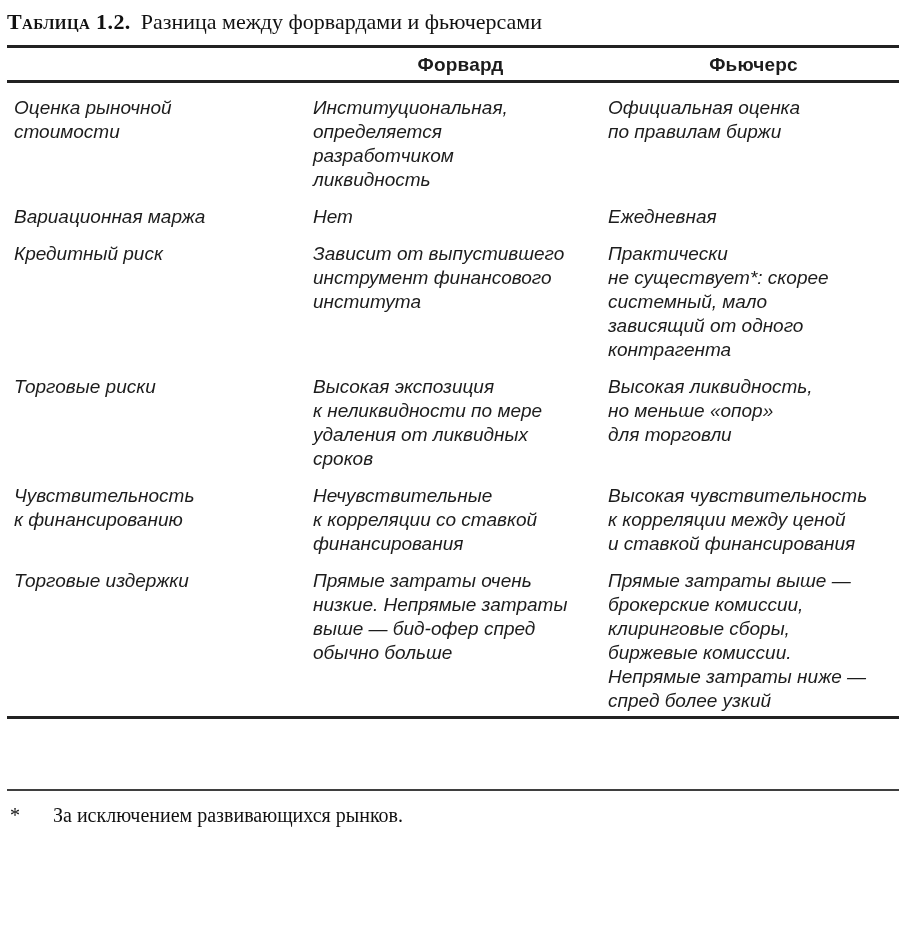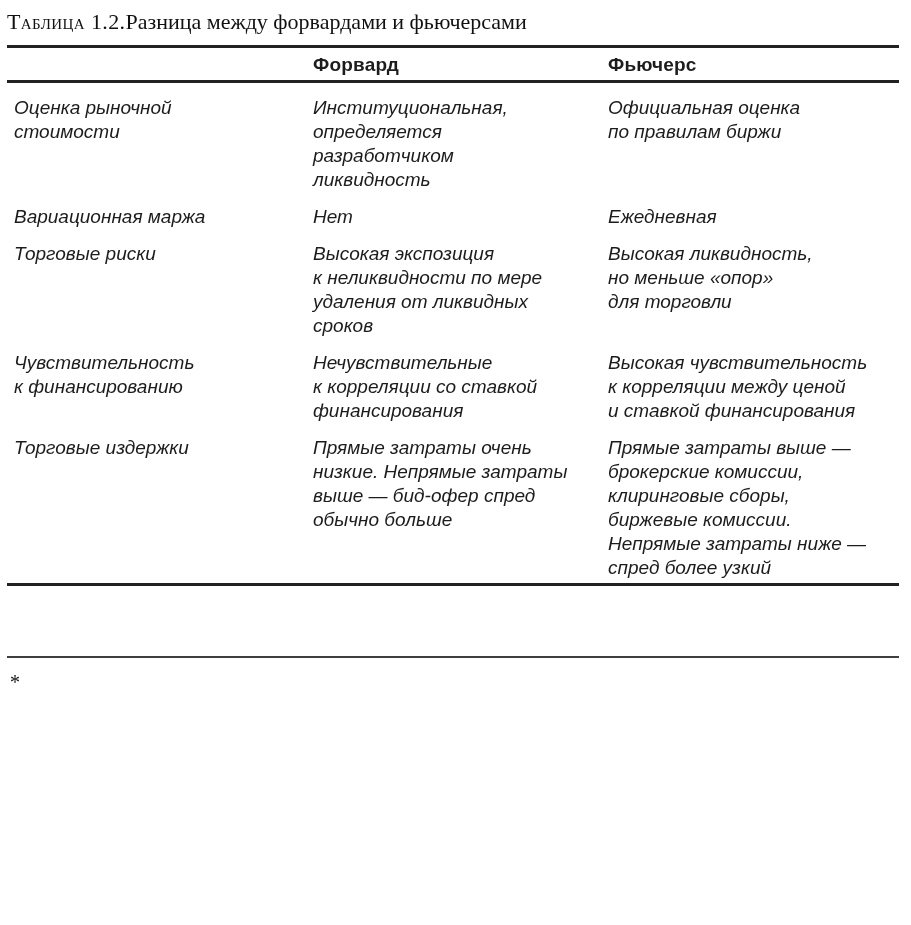--- a/index.html
+++ b/index.html
@@ -22,23 +22,24 @@
 
   
   .doc-title {
     font-family: "Liberation Serif", "DejaVu Serif", serif;
     font-size: 22px;
     line-height: 27px;
     color: #111111;
     white-space: nowrap;
   }
   .doc-title .title-label {
-    font-weight: 400;
+    font-weight: 700;
     font-variant: small-caps;
     letter-spacing: 0.4px;
+    margin-right: 10px;
   }
   .doc-title .title-text {
     font-weight: 400;
   }
 
   
   table.cmp {
     margin-top: 10px;
     width: 892px;
     border-collapse: collapse;
@@ -51,21 +52,21 @@
     color: #1c1c1c;
   }
   table.cmp col.c1 { width: 306px; }
   table.cmp col.c2 { width: 295px; }
   table.cmp col.c3 { width: 291px; }
 
   table.cmp thead th {
     font-weight: 700;
     font-size: 19px;
     line-height: 24px;
-    text-align: left;
+    text-align: center;
     padding: 5px 0 3px 0;
     border-bottom: 3px solid #222222;
     letter-spacing: 0.2px;
   }
   table.cmp thead th.feature-head { text-align: left; }
 
   table.cmp tbody td {
     vertical-align: top;
     padding: 13px 8px 0 0;
     white-space: pre-line;
@@ -127,20 +128,31 @@
 ликвидность</td>
         <td>Официальная оценка
 по правилам биржи</td>
       </tr>
       <tr>
         <td class="c1">Вариационная маржа</td>
         <td>Нет</td>
         <td>Ежедневная</td>
       </tr>
       <tr>
+        <td class="c1">Кредитный риск</td>
+        <td>Зависит от выпустившего
+инструмент финансового
+института</td>
+        <td>Практически
+не существует*: скорее
+системный, мало
+зависящий от одного
+контрагента</td>
+      </tr>
+      <tr>
         <td class="c1">Торговые риски</td>
         <td>Высокая экспозиция
 к неликвидности по мере
 удаления от ликвидных
 сроков</td>
         <td>Высокая ликвидность,
 но меньше «опор»
 для торговли</td>
       </tr>
       <tr>
@@ -166,15 +178,16 @@
 Непрямые затраты ниже —
 спред более узкий</td>
       </tr>
     </tbody>
   </table>
 
   <hr class="sep-rule">
 
   <div class="footnote">
     <span class="footnote-marker">*</span>
+    <span class="footnote-text">За исключением развивающихся рынков.</span>
   </div>
 
 </div>
 
 </body></html>

